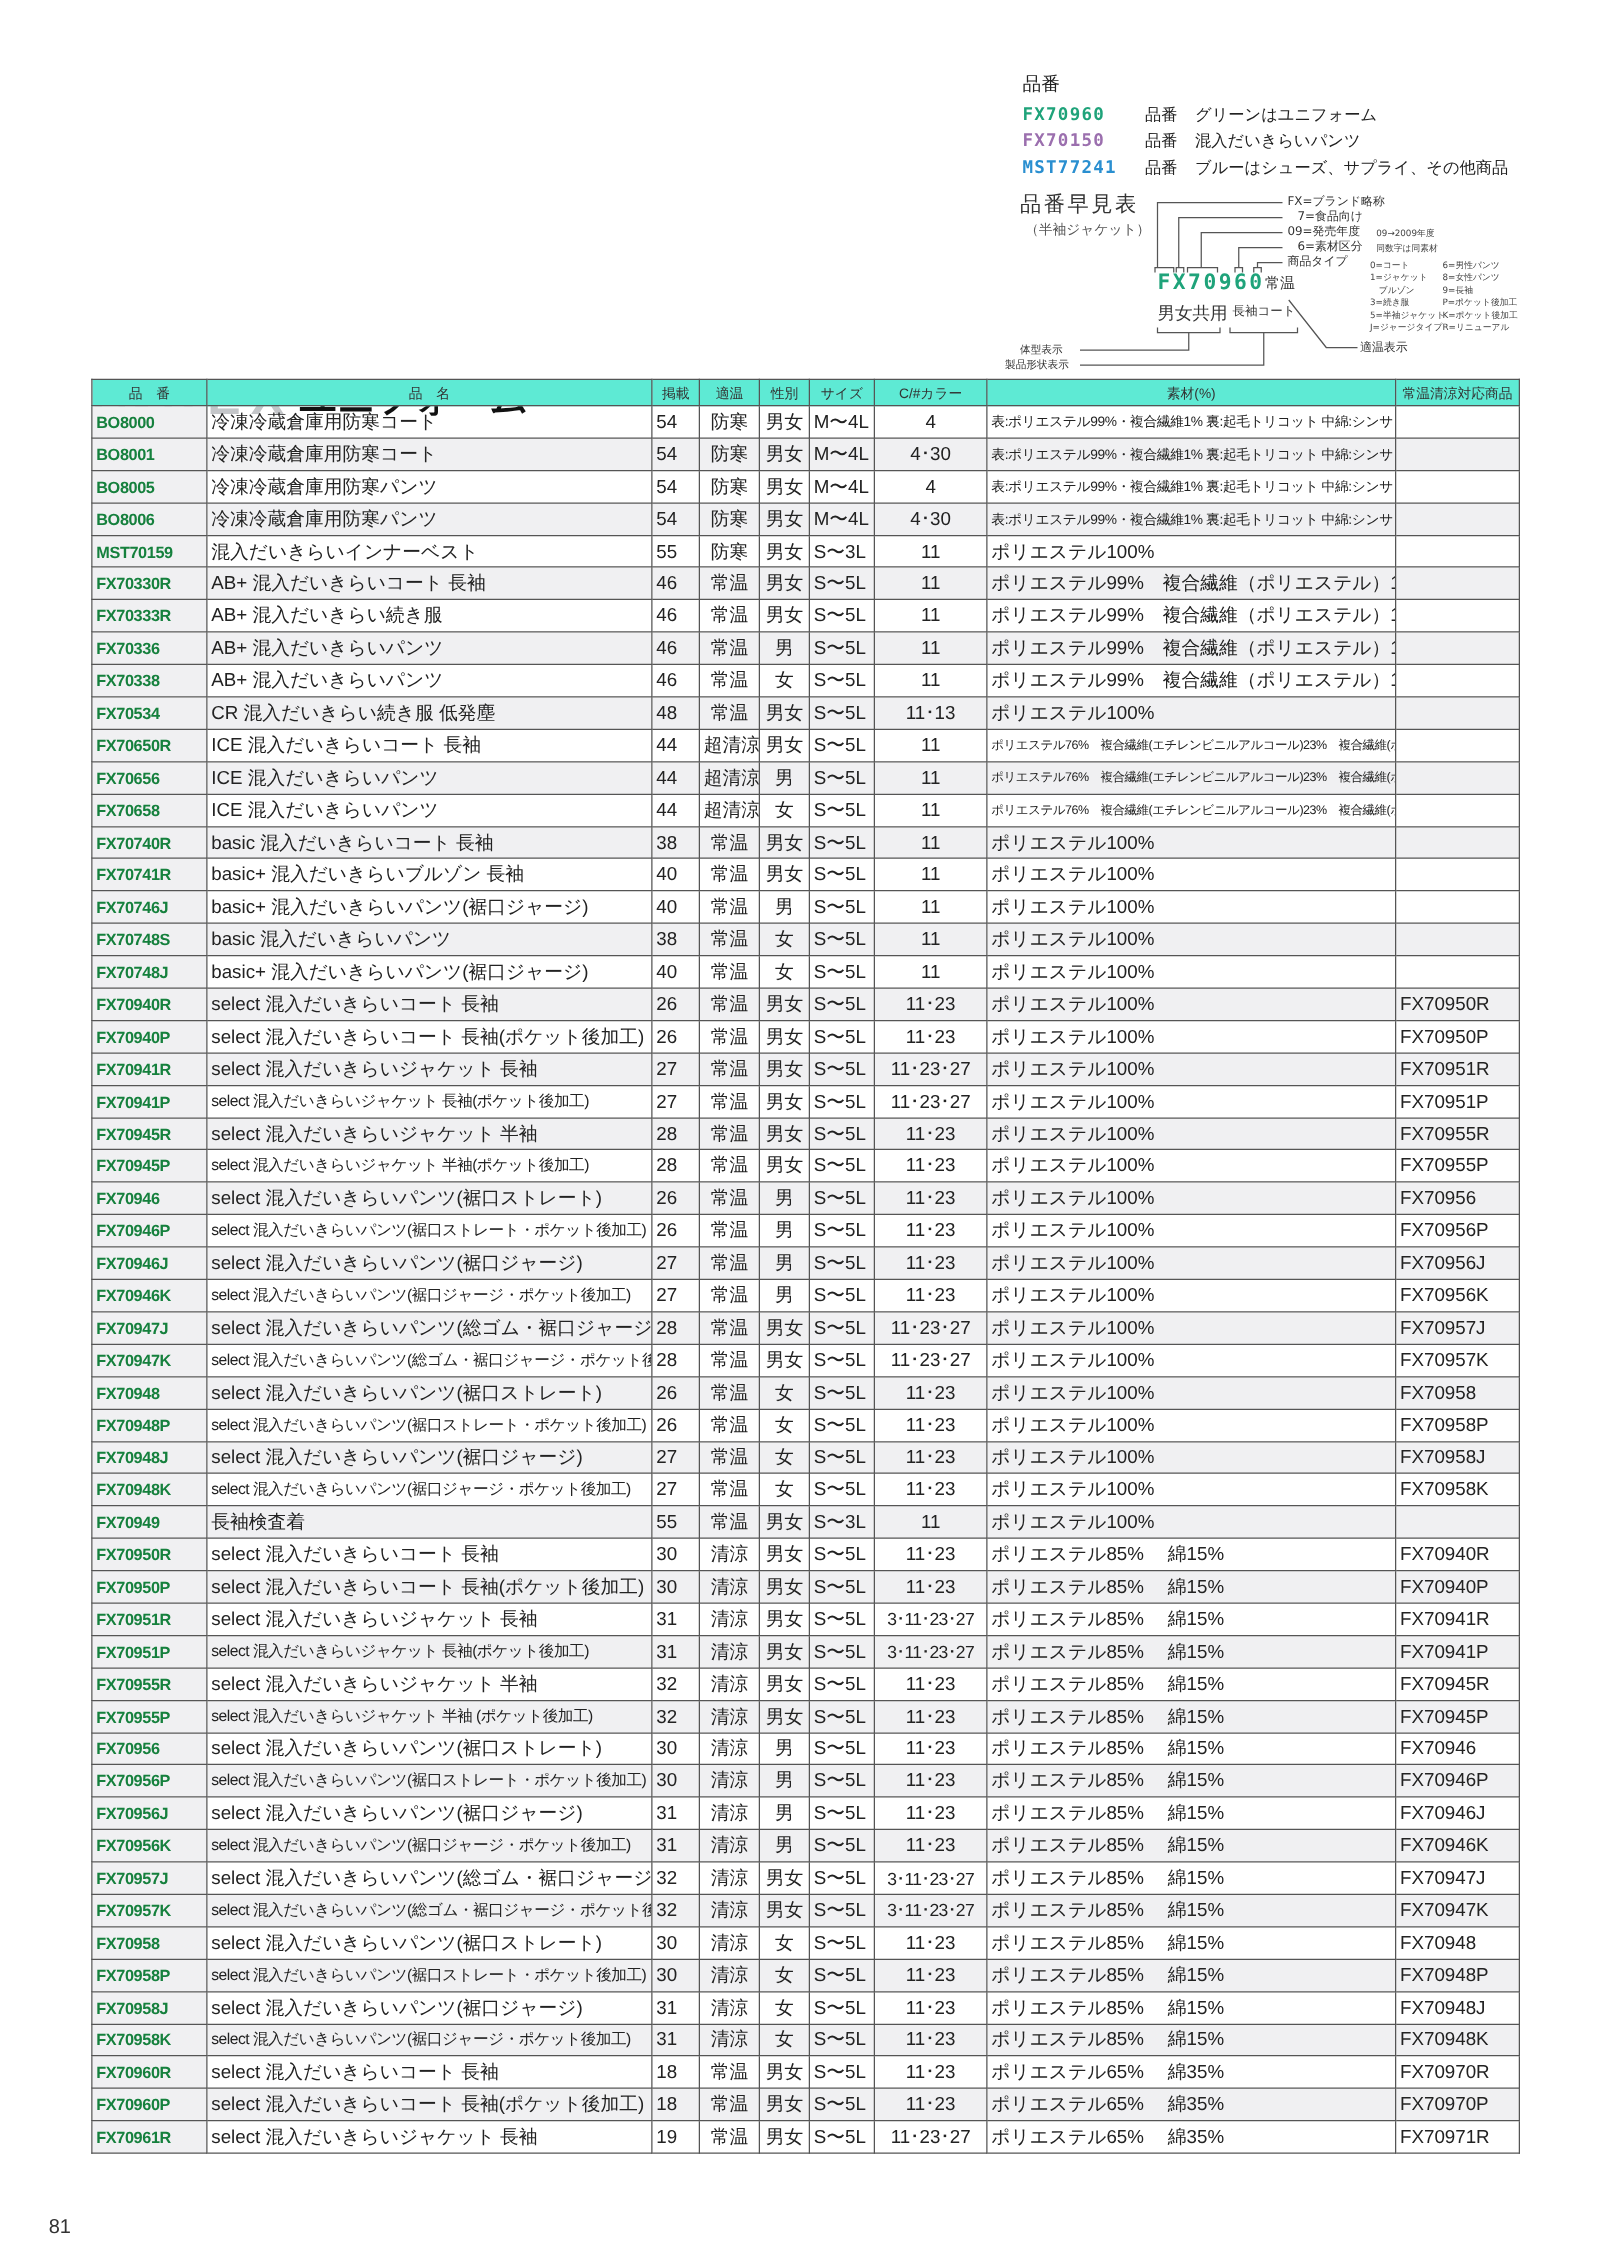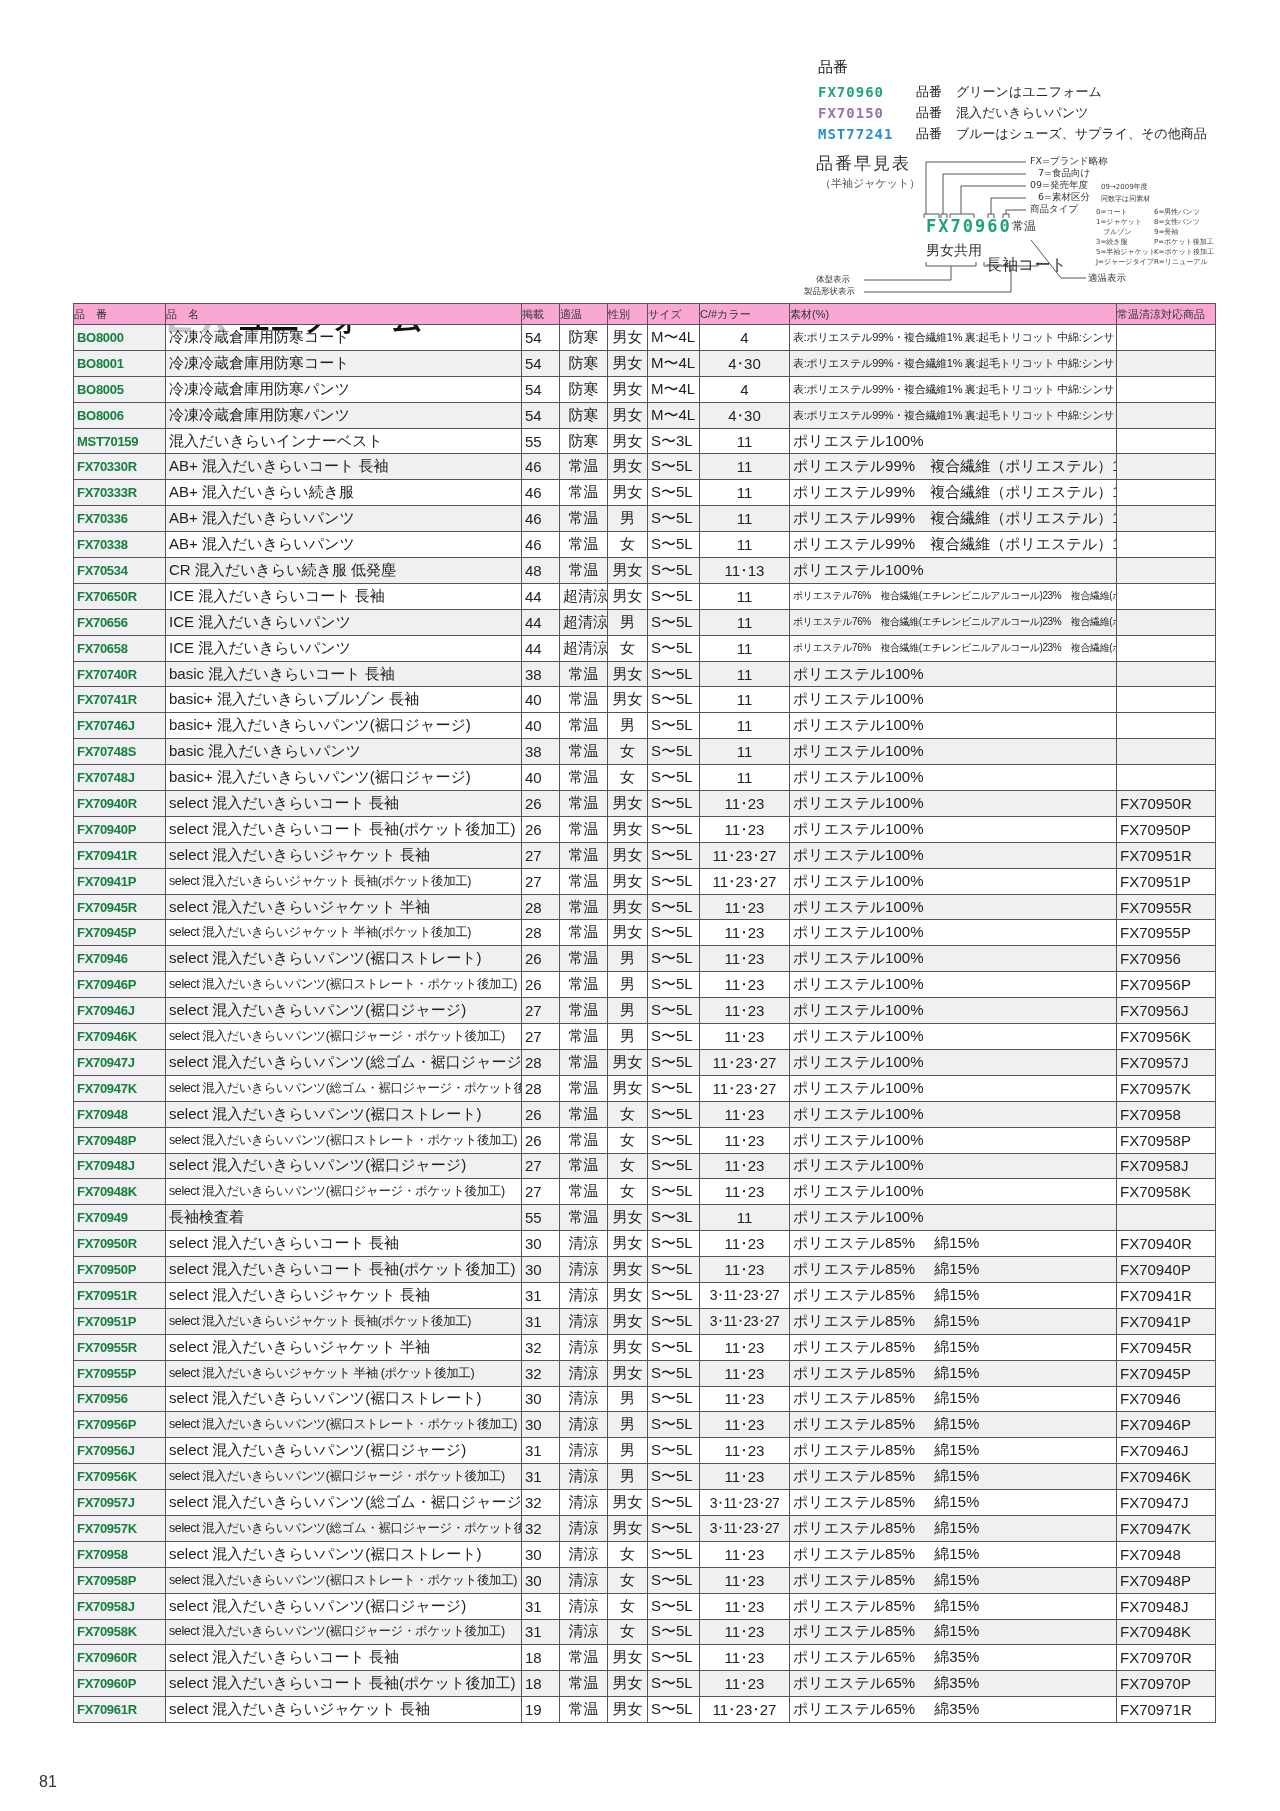--- a/index.html
+++ b/index.html
@@ -22,21 +22,21 @@
   .quick .temp { position:absolute; left:196px; top:66px; font-size:12px; color:#333; }
   .quick svg { position:absolute; left:0; top:0; }
 
   
   .page-title { position:absolute; left:73px; top:256px; display:flex; align-items:flex-end; }
   .page-title .t-index { font-family:"Liberation Sans", sans-serif; font-weight:bold; font-size:40px; letter-spacing:8px; color:#c4c6c9; line-height:40px; }
   .page-title .t-uni { font-weight:bold; font-size:30px; color:#111; margin-left:4px; line-height:36px;margin-top:46px; }
 
   
   table.idx { position:absolute; left:73px; top:303px; width:1142px; border-collapse:collapse; table-layout:fixed; font-family:"Liberation Sans", "DejaVu Sans", sans-serif; }
-  table.idx th { background:#f9a8d4; color:#333; font-weight:normal; font-size:11px; height:20px; border:1px solid #555; padding:0; text-align:left; }
+  table.idx th { background:#5eead4; color:#333; font-weight:normal; font-size:11px; height:20px; border:1px solid #555; padding:0; text-align:center; }
   table.idx td { height:24.9px; border:1px solid #555; padding:0 3px; font-size:15px; white-space:nowrap; overflow:hidden; border-top:1px solid #777; }
   table.idx tr.even td { background:#f0f0f2; }
   table.idx td.code { background:#f0f0f2; color:#15803d; font-weight:bold; font-size:13px; letter-spacing:-0.3px; }
   table.idx td.c { text-align:center; }
   table.idx td.num { text-align:left; }
   table.idx td.mat.small { font-size:10px; letter-spacing:-0.4px; }
   table.idx td.mat.mid { font-size:11px; letter-spacing:-0.3px; }
   table.idx td.name.small { font-size:12.5px; letter-spacing:-0.4px; }
   table.idx td.colors.small { font-size:14px; letter-spacing:-0.5px; padding:0 1px; }
 
@@ -113,21 +113,21 @@
     <div>6=男性パンツ</div>
     <div>8=女性パンツ</div>
     <div>9=長袖</div>
     <div>P=ポケット後加工</div>
     <div>K=ポケット後加工</div>
     <div>R=リニューアル</div>
   </div>
   <div class="bigcode">FX70960</div>
   <div class="temp">常温</div>
   <div class="lbl" style="left:110px;top:90px;font-size:14px">男女共用</div>
-  <div class="lbl" style="left:170px;top:103px;font-size:16px">長袖コート</div>
+  <div class="lbl" style="left:170px;top:90px;font-size:10px">長袖コート</div>
   <div class="lbl" style="left:272px;top:120px">適温表示</div>
   <div class="lbl" style="left:0px;top:122px;font-size:8.5px">体型表示</div>
   <div class="lbl" style="left:-12px;top:134px;font-size:8.5px">製品形状表示</div>
 </div>
 
 <div class="page-title">
   <span class="t-index">INDEX</span>
   <span class="t-uni">ユニフォーム</span>
 </div>
 

